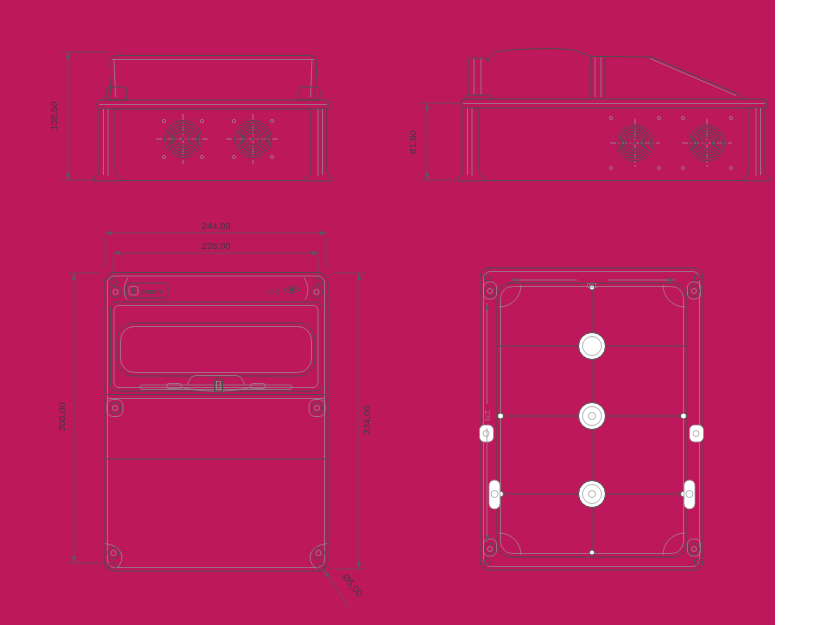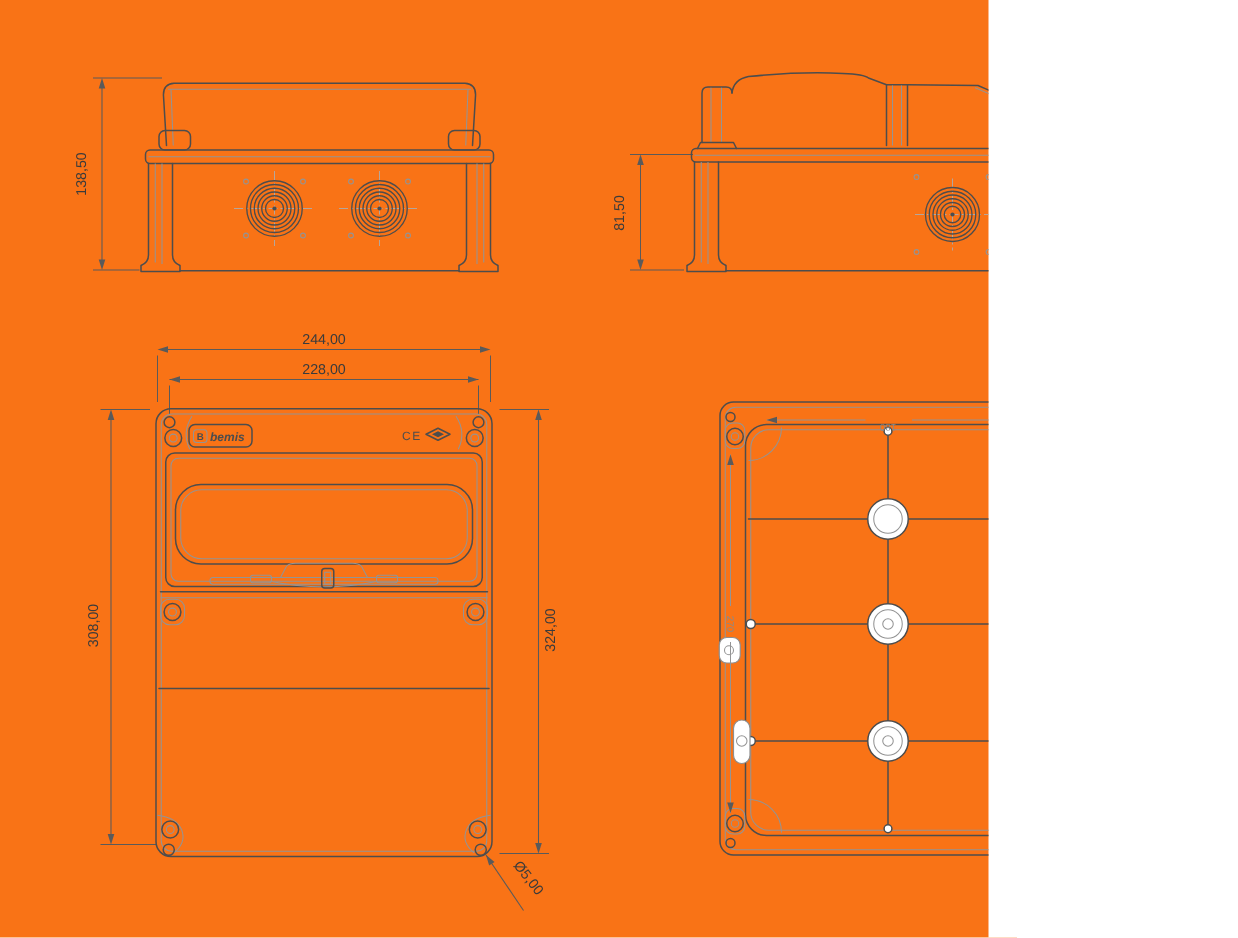--- a/index.html
+++ b/index.html
@@ -1,16 +1,16 @@
 <!DOCTYPE html>
 <html><head>
 <meta charset="utf-8">
 <style>
   html,body{margin:0;padding:0;background:#ffffff;}
-  .sheet{position:relative;width:659px;height:625px;background:#f97316;overflow:hidden;}
+  .sheet{position:relative;width:775px;height:625px;background:#be185d;overflow:hidden;}
   .sheet svg{position:absolute;left:0;top:0;}
   .ln{fill:none;stroke:#4d4d4d;stroke-width:1;stroke-linecap:round;stroke-linejoin:round;}
   .kr{fill:none;stroke:#4d4d4d;stroke-width:0.9;}
   .tn{fill:none;stroke:#949494;stroke-width:0.7;}
   .wf{fill:#ffffff;stroke:#4d4d4d;stroke-width:1;}
   .wt{fill:#ffffff;stroke:#8f8f8f;stroke-width:0.8;}
   .dim{fill:none;stroke:#5a5a5a;stroke-width:0.7;}
   .ar{fill:#5a5a5a;stroke:none;}
   .ch{fill:none;stroke:#ababab;stroke-width:0.6;stroke-dasharray:6 2 1.5 2;}
   .dot{fill:#4d4d4d;stroke:none;}

